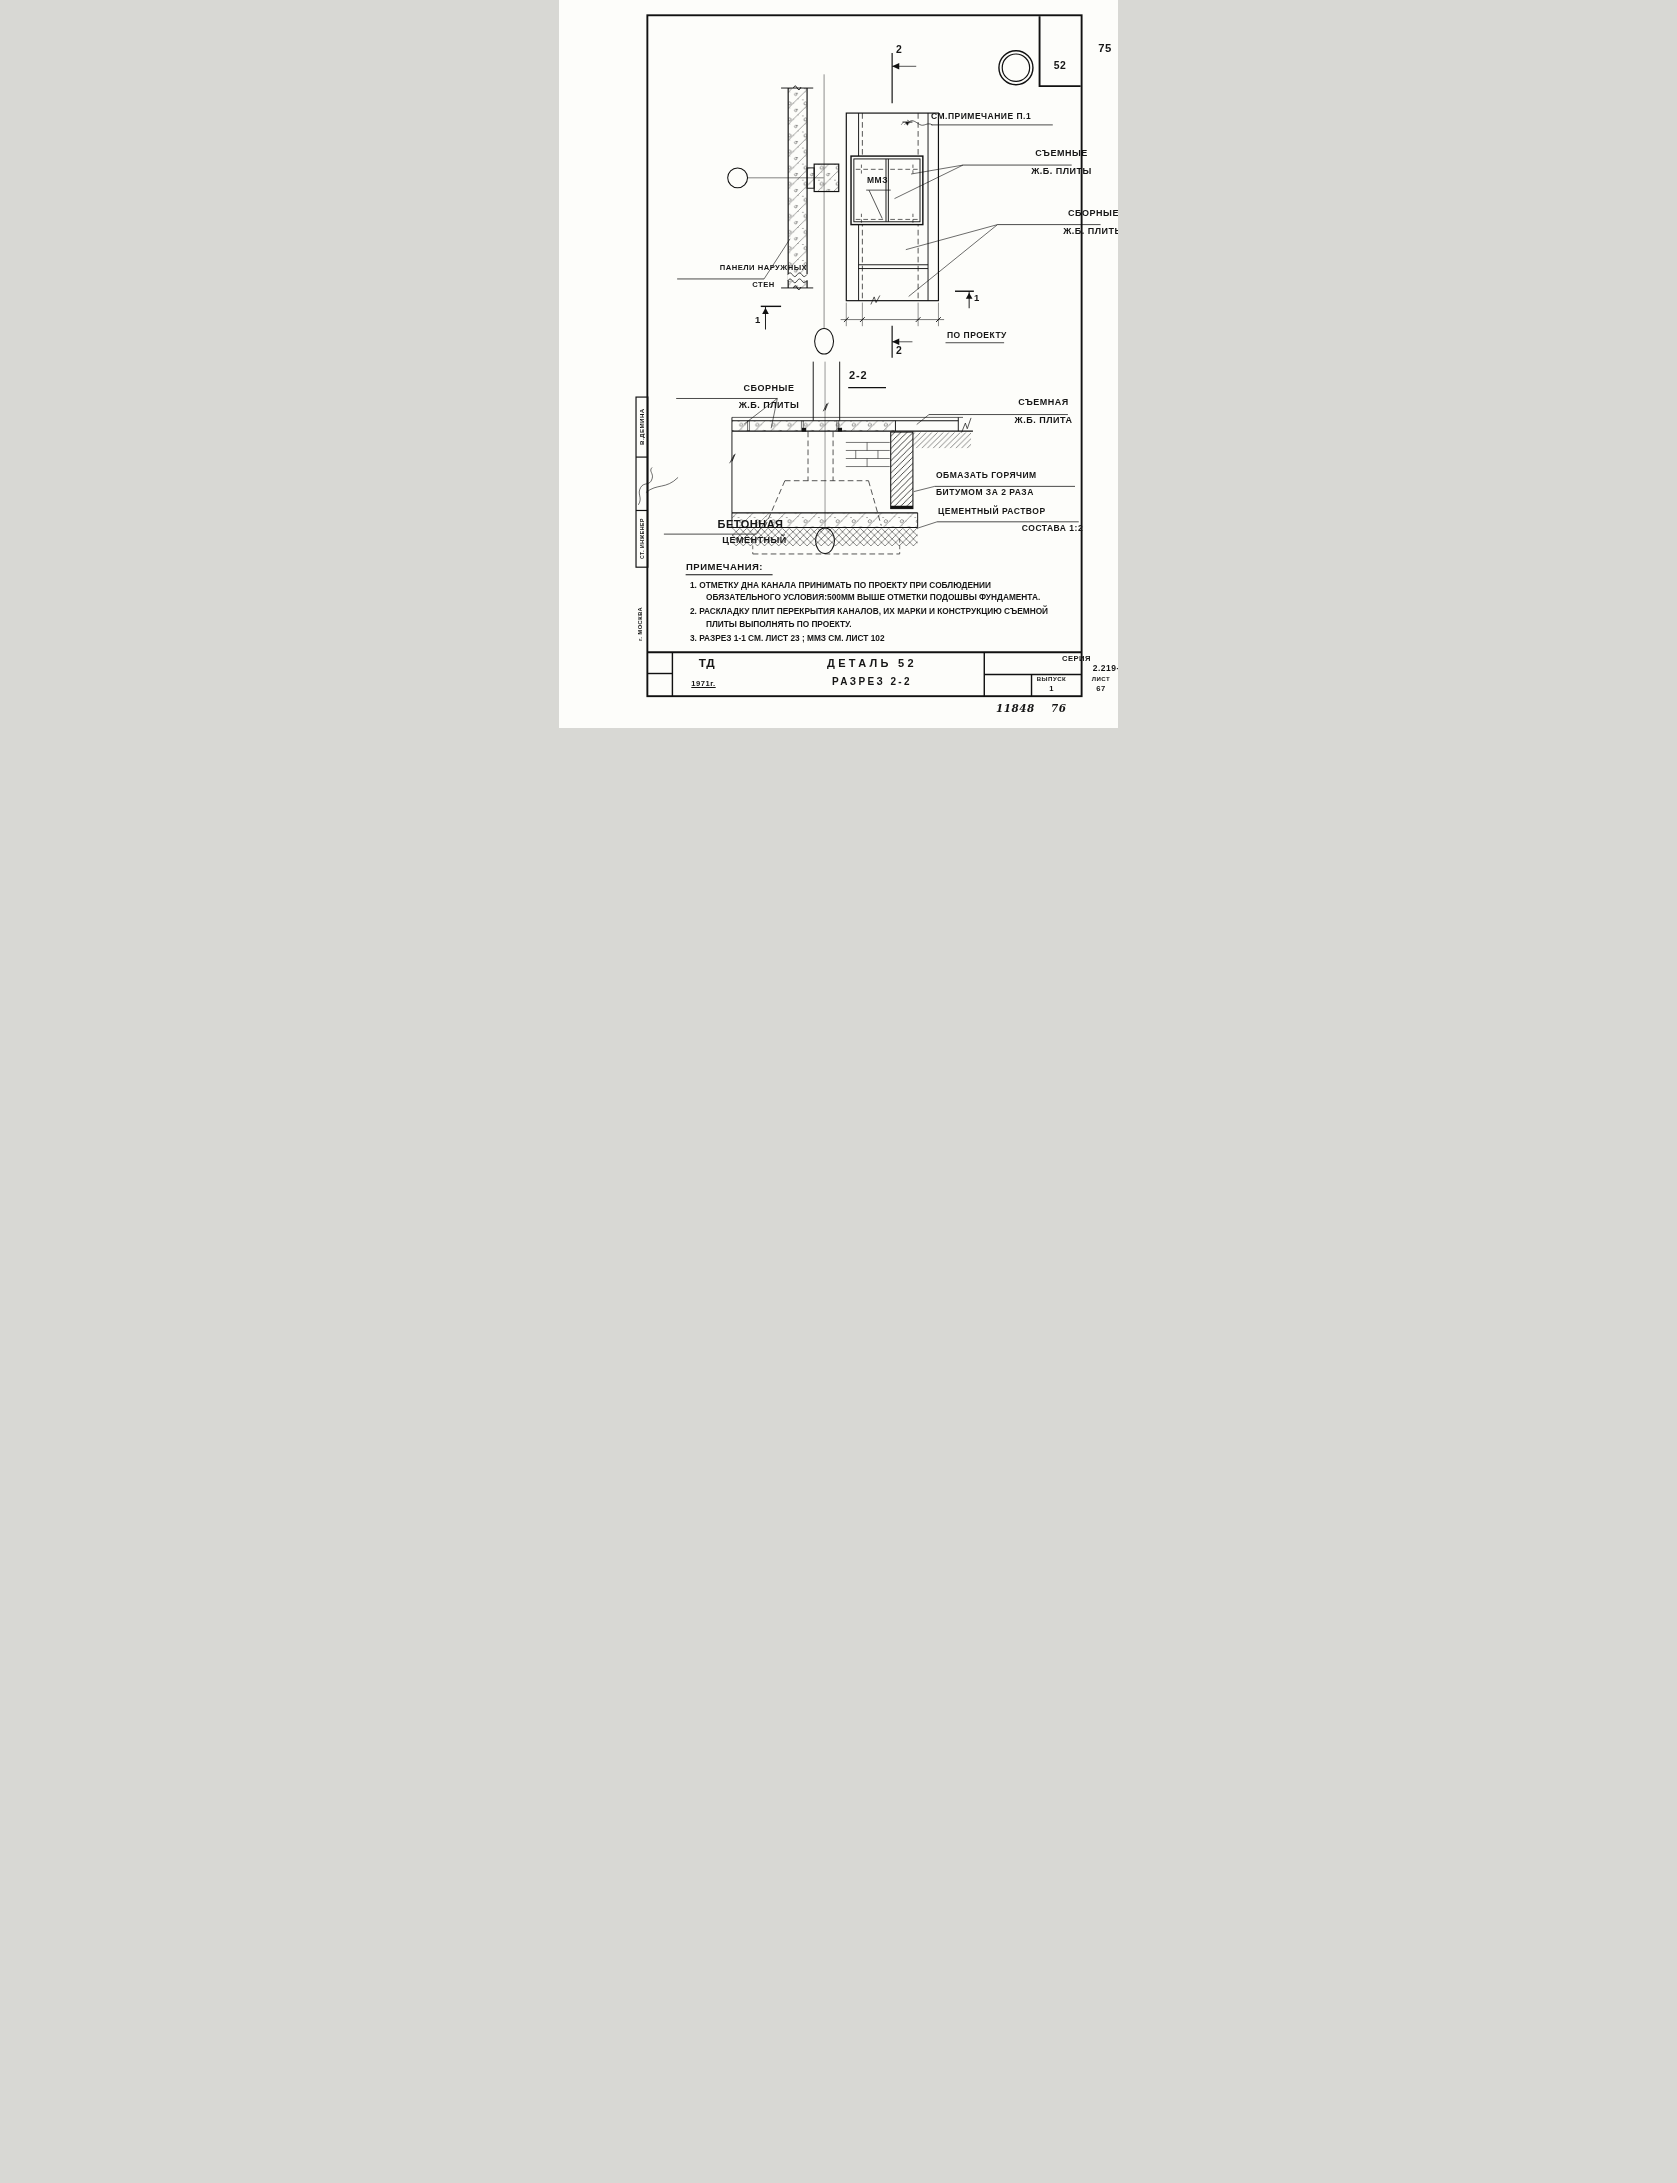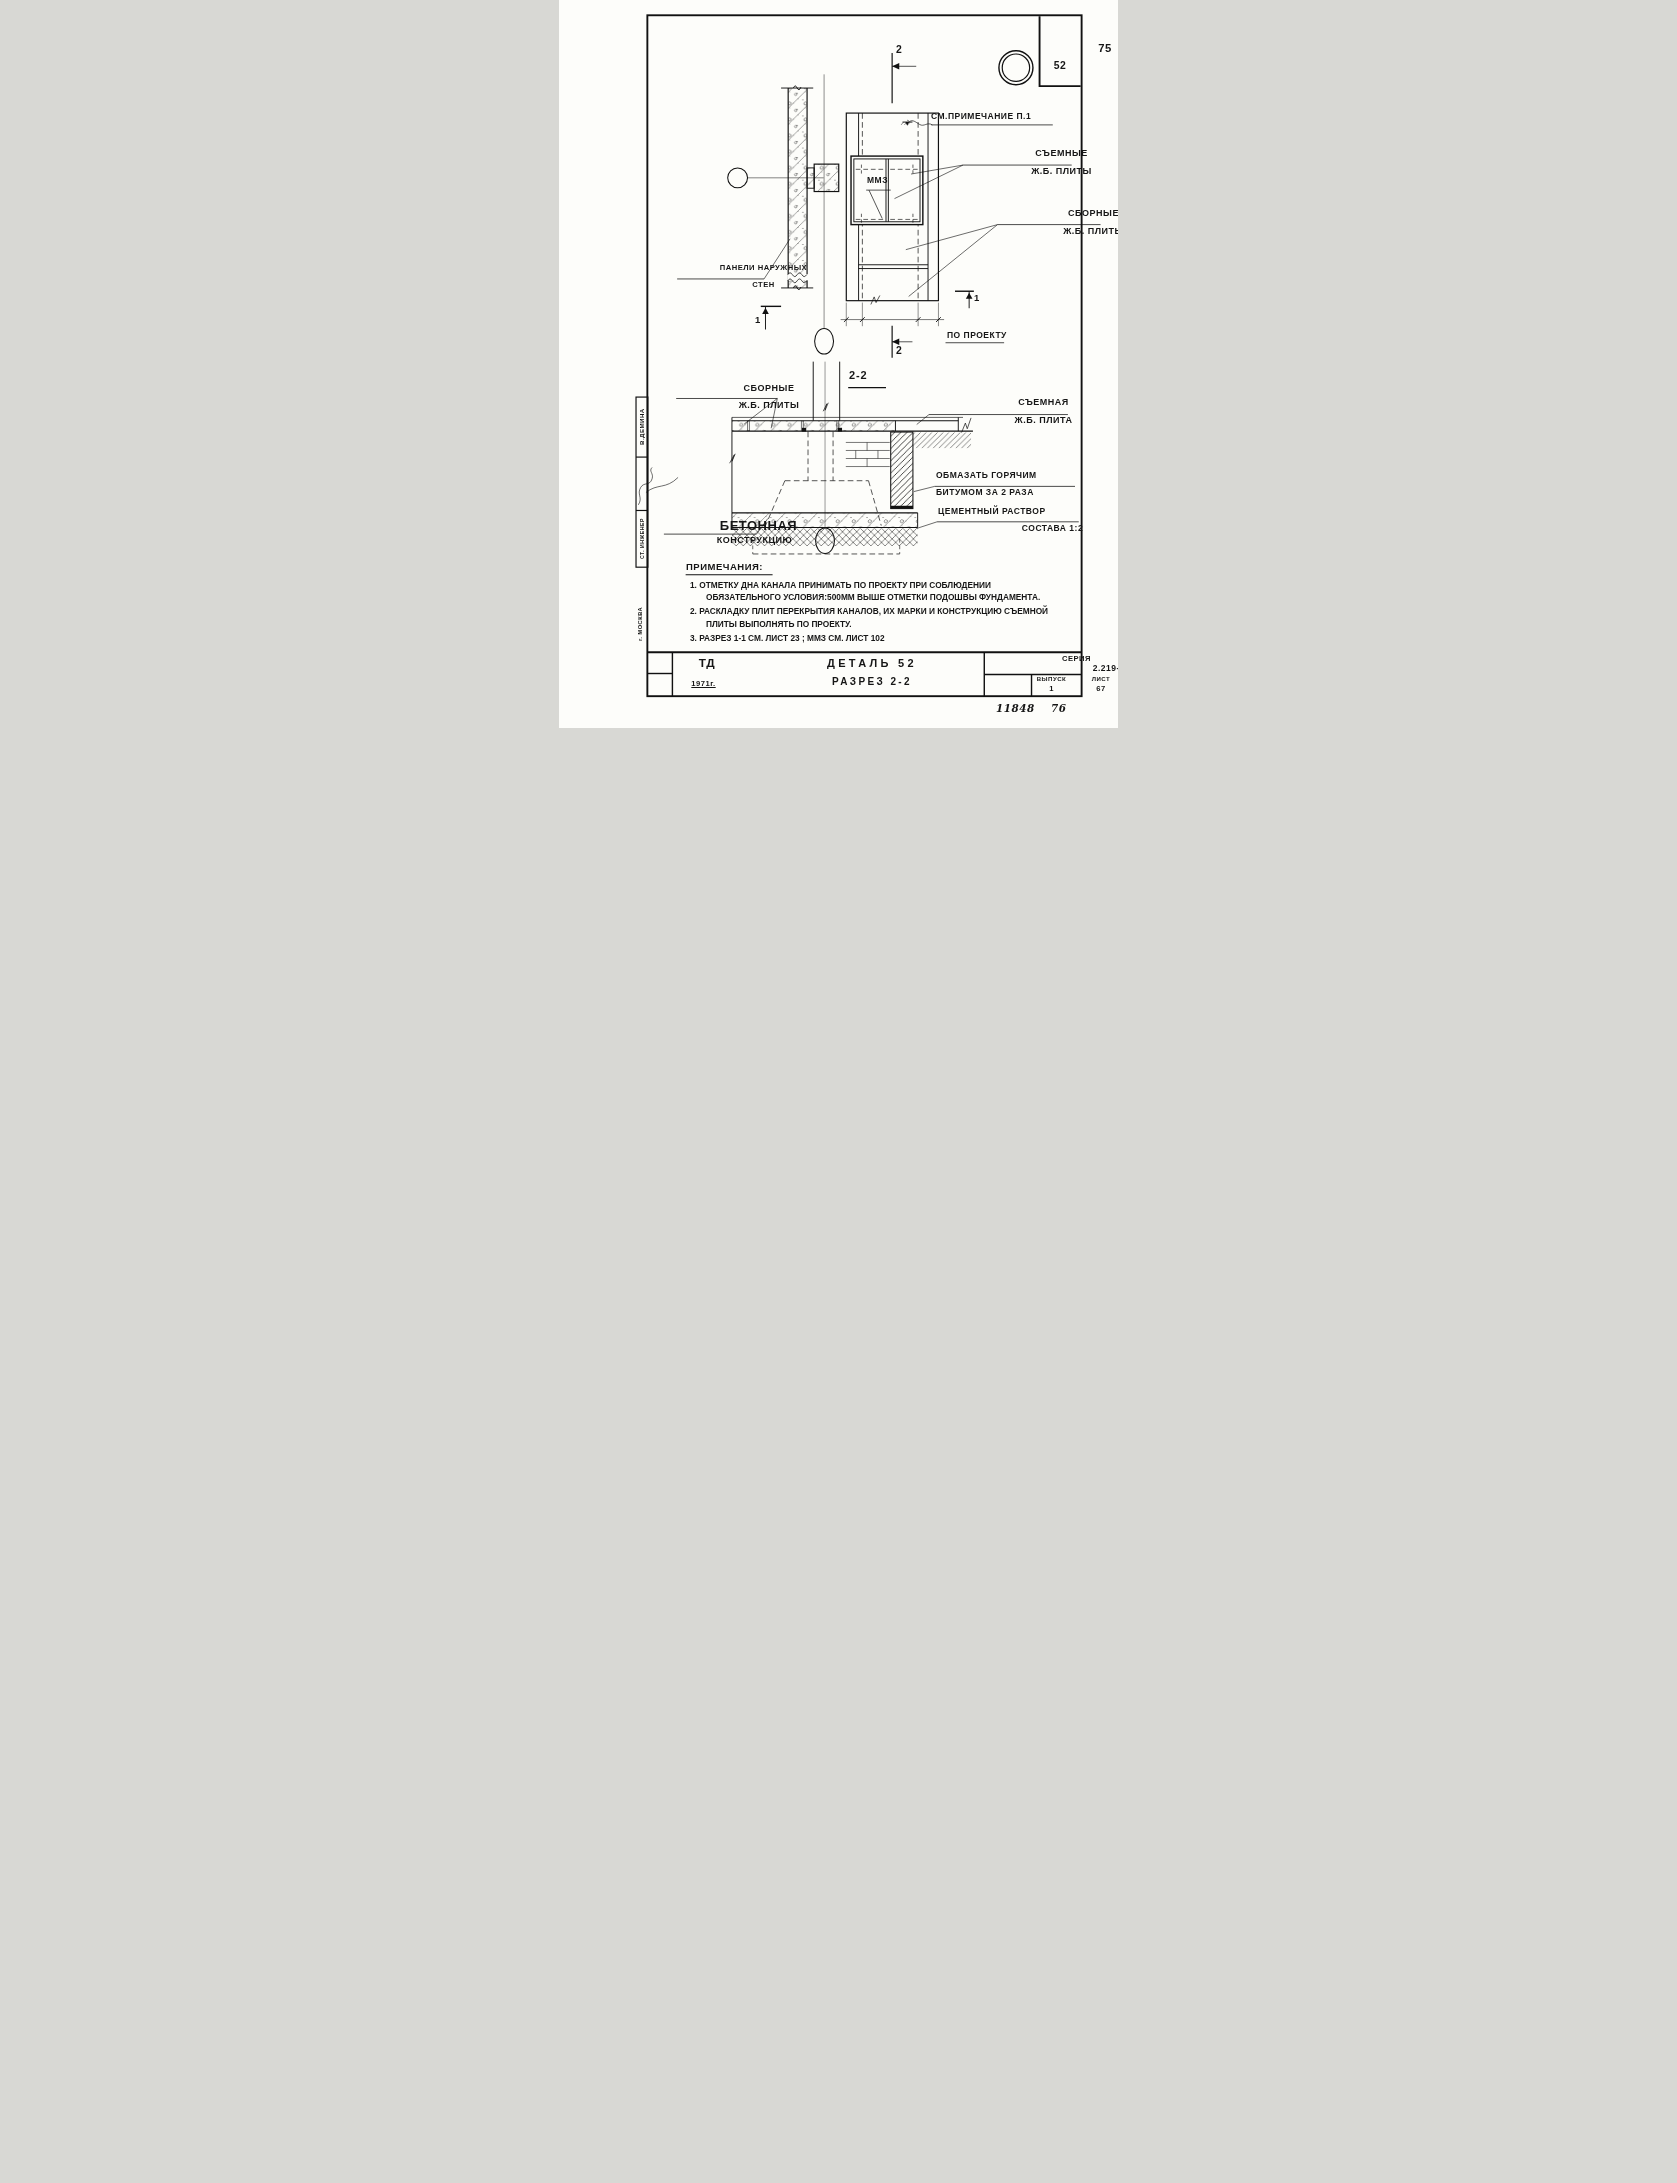--- a/index.html
+++ b/index.html
@@ -261,22 +261,22 @@
 
   <div class="lbl" style="left:290px;top:370px;font-size:11px;letter-spacing:0.9px;">2-2</div>
   <div class="lbl ctr" style="left:112px;top:384px;width:108px;font-size:9px;">СБОРНЫЕ</div>
   <div class="lbl ctr" style="left:112px;top:401px;width:108px;font-size:9px;">Ж.Б. ПЛИТЫ</div>
   <div class="lbl ctr" style="left:372px;top:398px;width:137px;font-size:9px;">СЪЕМНАЯ</div>
   <div class="lbl ctr" style="left:372px;top:416px;width:137px;font-size:9px;">Ж.Б. ПЛИТА</div>
   <div class="lbl" style="left:377px;top:471px;font-size:8.5px;">ОБМАЗАТЬ ГОРЯЧИМ</div>
   <div class="lbl" style="left:377px;top:488px;font-size:8.5px;">БИТУМОМ ЗА 2 РАЗА</div>
   <div class="lbl" style="left:379px;top:507px;font-size:8.5px;">ЦЕМЕНТНЫЙ РАСТВОР</div>
   <div class="lbl ctr" style="left:379px;top:524px;width:141px;font-size:8.5px;">СОСТАВА 1:2</div>
-  <div class="lbl ctr" style="left:109px;top:519px;width:93px;font-size:13px;">БЕТОННАЯ</div>
-  <div class="lbl ctr" style="left:105px;top:536px;width:93px;font-size:9px;">КОНСТРУКЦИЮ</div>
+  <div class="lbl ctr" style="left:101px;top:519px;width:93px;font-size:11px;">БЕТОННАЯ</div>
+  <div class="lbl ctr" style="left:105px;top:536px;width:93px;font-size:9px;">ЦЕМЕНТНЫЙ</div>
 
   <div class="lbl" style="left:127px;top:562px;font-size:9.5px;">ПРИМЕЧАНИЯ:</div>
   <div style="position:absolute;left:131px;top:579px;width:378px;font-weight:700;font-size:8.3px;line-height:12.3px;color:#161616;">
     <div class="note-item">1. ОТМЕТКУ ДНА КАНАЛА ПРИНИМАТЬ ПО ПРОЕКТУ ПРИ СОБЛЮДЕНИИ ОБЯЗАТЕЛЬНОГО УСЛОВИЯ:500ММ ВЫШЕ ОТМЕТКИ ПОДОШВЫ ФУНДАМЕНТА.</div>
     <div class="note-item">2. РАСКЛАДКУ ПЛИТ ПЕРЕКРЫТИЯ КАНАЛОВ, ИХ МАРКИ И КОНСТРУКЦИЮ СЪЕМНОЙ ПЛИТЫ ВЫПОЛНЯТЬ ПО ПРОЕКТУ.</div>
     <div class="note-item">3. РАЗРЕЗ 1-1 СМ. ЛИСТ 23 ;  ММЗ СМ. ЛИСТ 102</div>
   </div>
 
   <div class="lbl ctr" style="left:88px;top:657px;width:32px;font-size:11.8px;">ТД</div>
   <div class="lbl ctr" style="left:88px;top:680px;width:25px;font-size:7.6px;text-decoration:underline;">1971г.</div>

